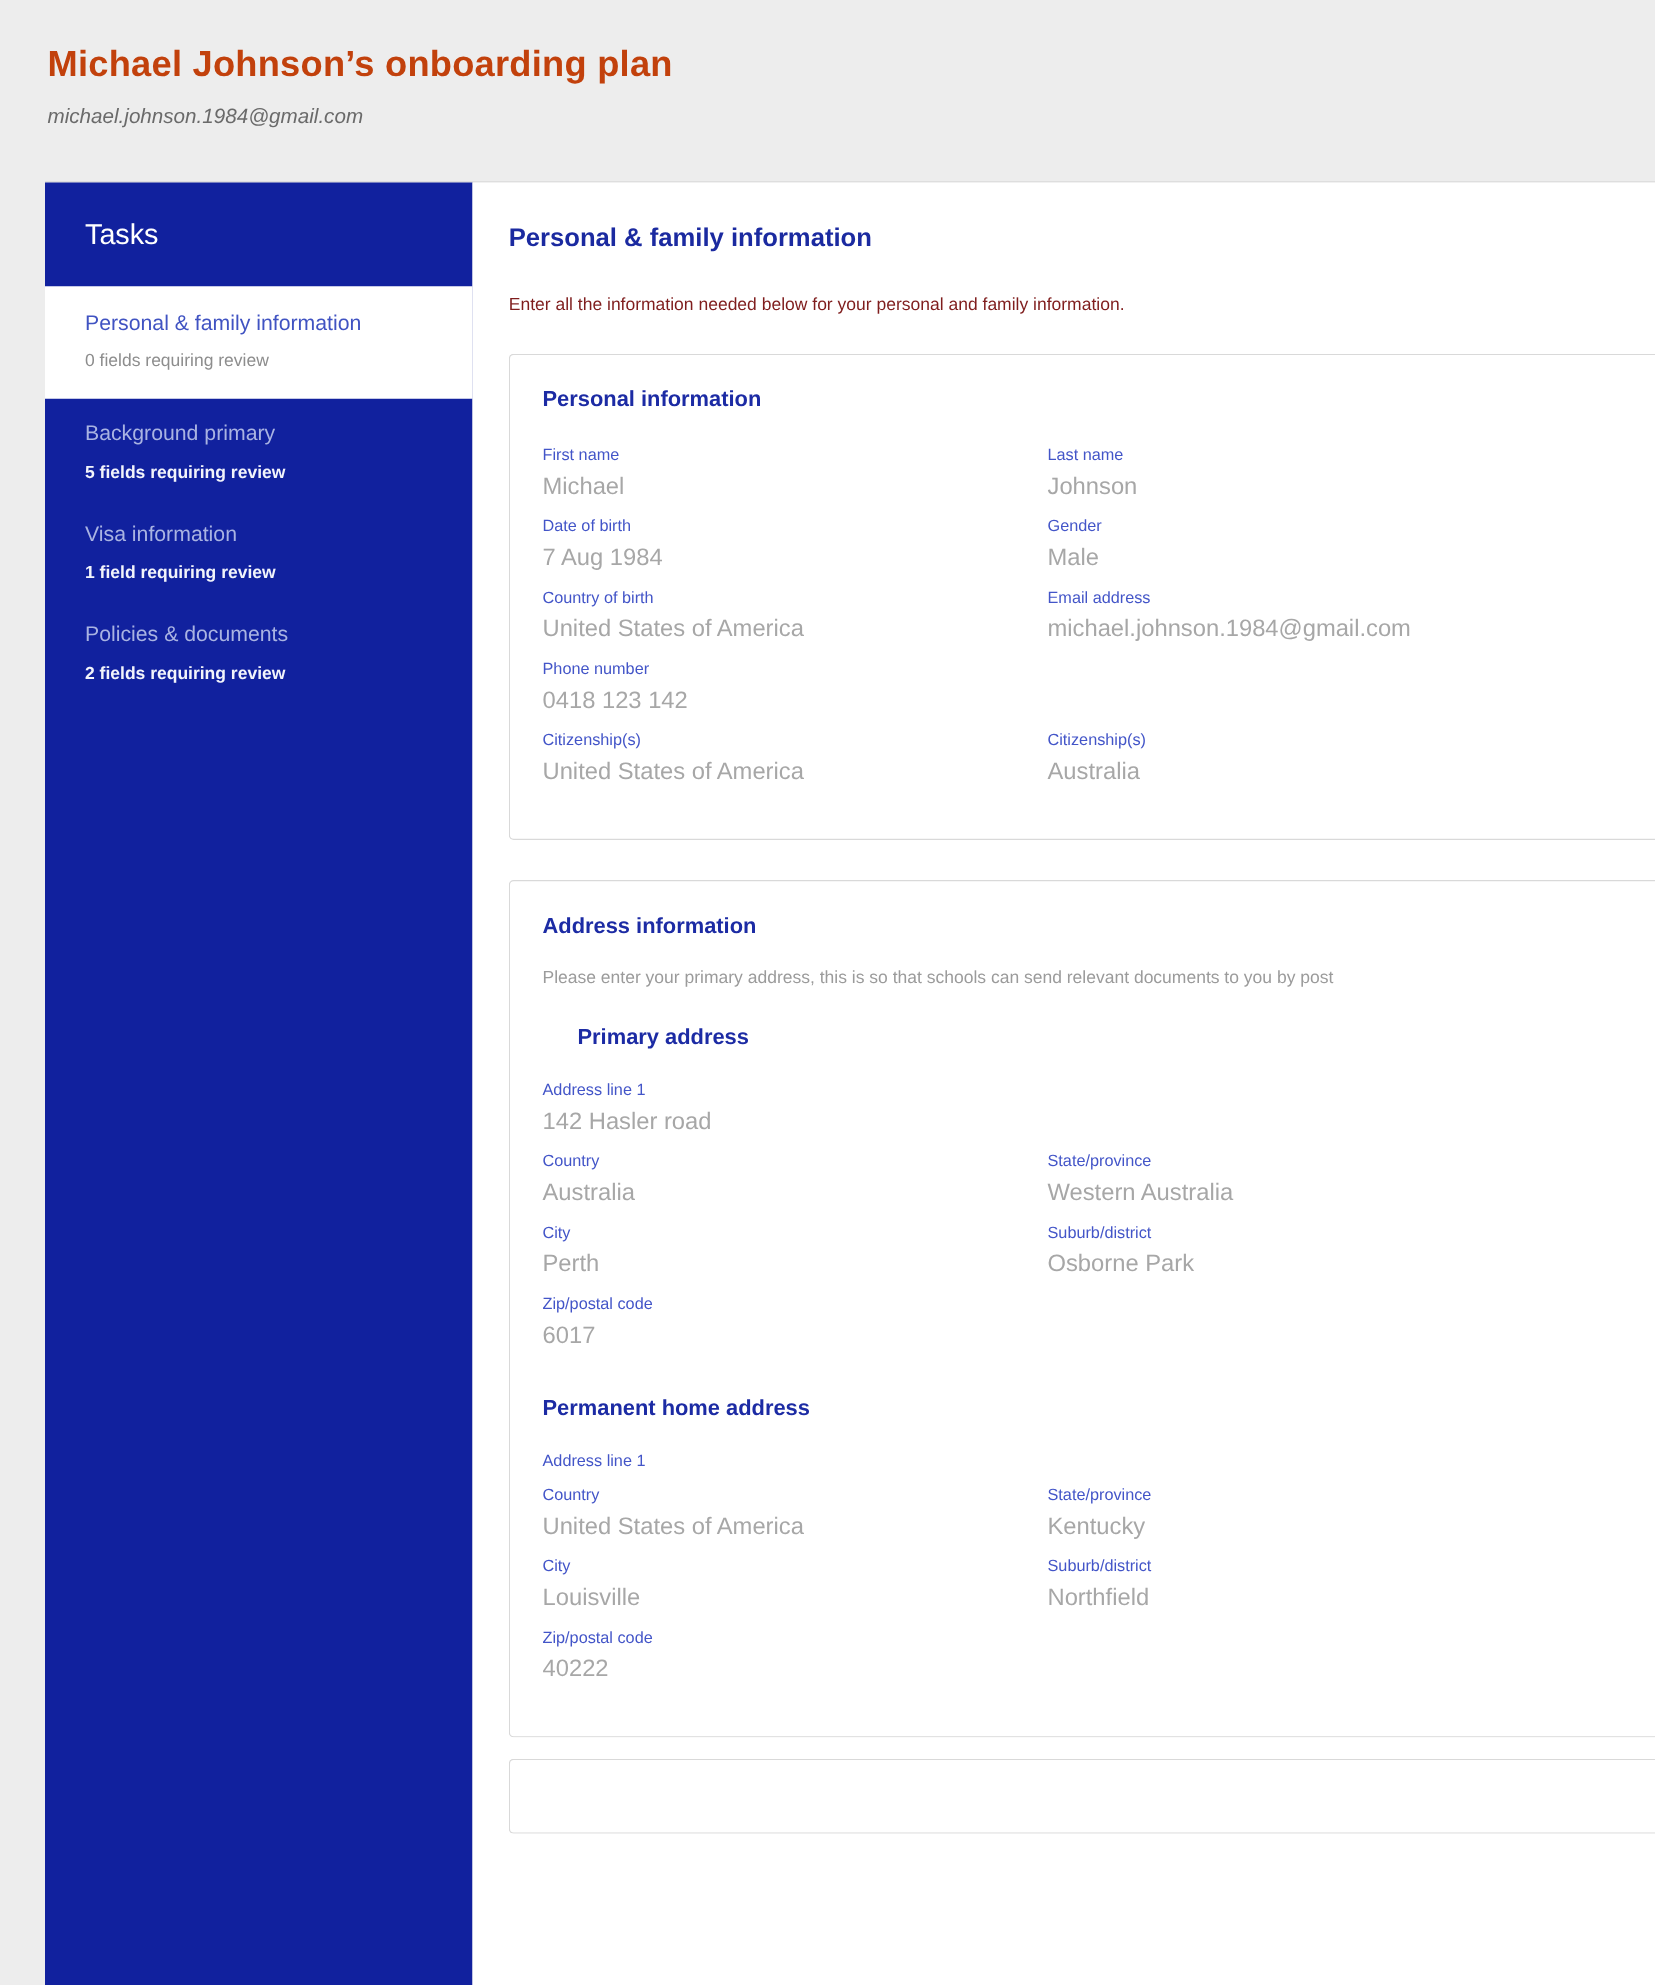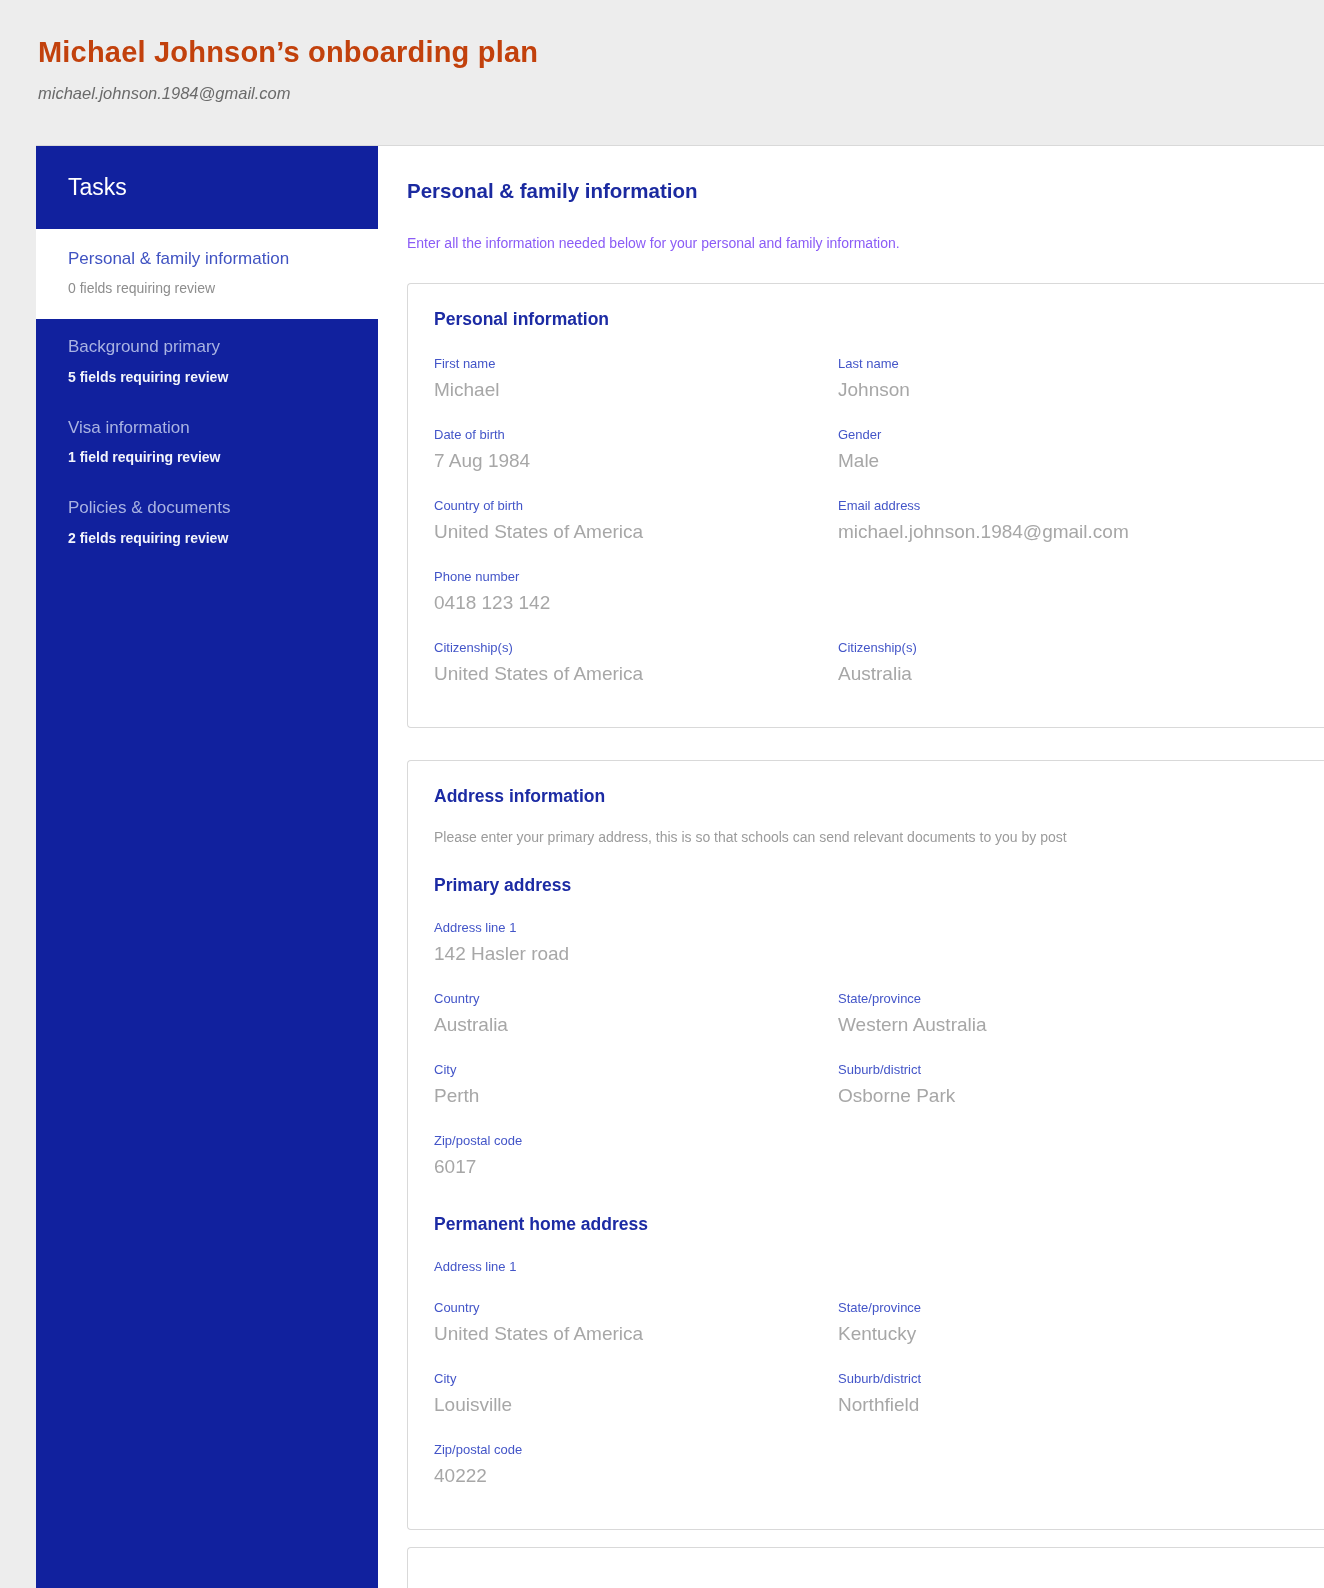--- a/index.html
+++ b/index.html
@@ -32,34 +32,34 @@
   }
   .task-item { padding: 18px 32px 15px; cursor: pointer; }
   .task-title { font-size: 17px; color: #a9b3e2; line-height: 1.2; }
   .task-status { margin-top: 11px; font-size: 14px; font-weight: 700; color: #f2f4fb; }
   .task-item.active { background: #ffffff; padding: 20px 32px 23px; }
   .task-item.active .task-title { color: #4053c2; }
   .task-item.active .task-status { color: #8d8d8d; font-weight: 400; }
   
   .main { flex: 1; min-width: 0; background: #ffffff; padding: 33px 0 0 29px; }
   .main-heading { margin: 0; font-size: 20.5px; font-weight: 700; color: #1b2aa0; }
-  .main-desc { margin: 32px 0 0; font-size: 14px; color: #8b5cf6; }
+  .main-desc { margin: 32px 0 0; font-size: 14px; color: #7f1d1d; }
   .card {
     margin-top: 32px; margin-right: -2px;
     background: #fff; border: 1px solid #d9d9d9; border-right: none;
     border-radius: 4px 0 0 4px;
     padding: 25px 26px 42px;
   }
   .card-heading { margin: 0; font-size: 17.5px; font-weight: 700; color: #1c2ba4; }
   .card-desc { margin: 22px 0 0; font-size: 14px; color: #9b9b9b; }
   .sub-heading { margin: 36px 0 0; font-size: 17.5px; font-weight: 700; color: #1c2ba4; }
-  .sub-heading.first { margin-top: 30px; }
+  .sub-heading.first { margin-top: 30px; margin-left: 28px; }
   .field-grid {
     display: grid; grid-template-columns: 404px 1fr;
-    row-gap: 26px; margin-top: 26px;
+    row-gap: 12px; margin-top: 26px;
   }
   .field-grid.tight { margin-top: 24px; }
   .field-label { font-size: 13px; color: #4355c8; }
   .field-value { margin-top: 8px; font-size: 19px; color: #a7a7a7; }
   .card-partial { margin-top: 17px; height: 60px; padding: 0; }
 </style>
 </head>
 <body>
 
 <header class="page-header">

